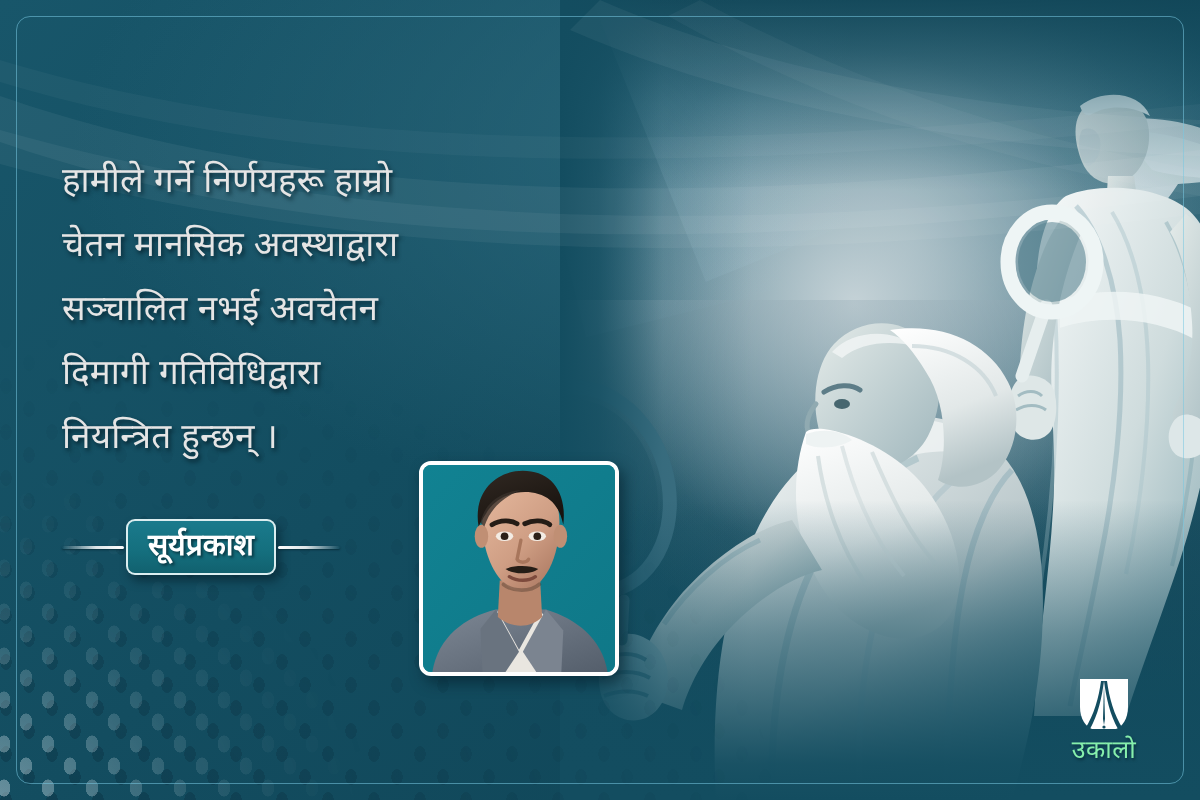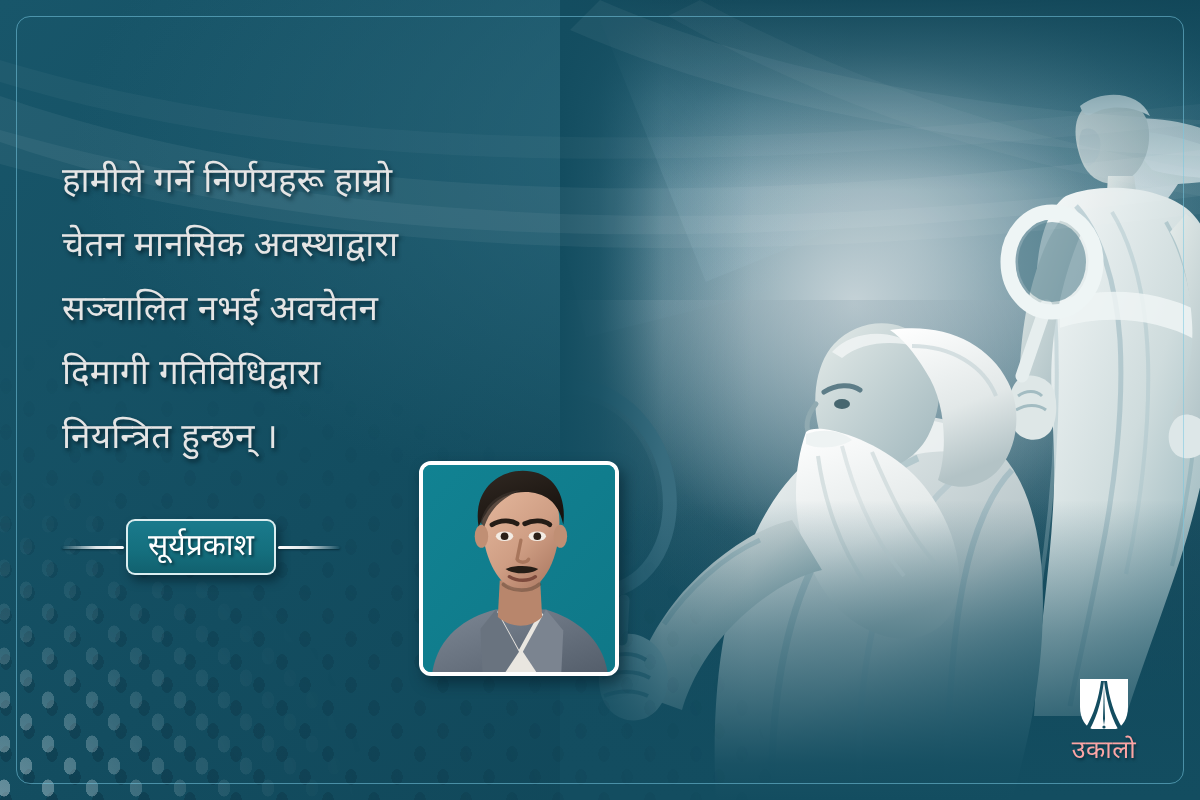--- a/index.html
+++ b/index.html
@@ -133,21 +133,21 @@
     flex:0 0 auto;
     margin:0 2px;
     padding:7px 20px 10px;
     background:linear-gradient(180deg,#1a7a8c 0%, #15707f 55%, #11616f 100%);
     border:2px solid rgba(236,248,250,0.92);
     border-radius:9px;
     box-shadow:4px 6px 10px rgba(4,28,38,0.55);
     color:#ffffff;
     font-size:30px;
     line-height:1.15;
-    font-weight:400;
+    font-weight:700;
     text-shadow:2px 2px 3px rgba(4,28,38,0.7);
     white-space:nowrap;
     text-align:right;
   }
 
   
   .portrait{
     position:absolute;left:419px;top:461px;
     width:200px;height:215px;
     border:4px solid #ffffff;
@@ -160,21 +160,21 @@
 
   
   .brand{
     position:absolute;right:42px;bottom:38px;
     width:108px;
     display:flex;flex-direction:column;align-items:center;
   }
   .brand-mark{width:60px;height:58px;display:block;}
   .brand-name{
     margin-top:4px;
-    color:#fca5a5;
+    color:#86efac;
     font-size:25px;
     line-height:1;
     font-weight:400;
     letter-spacing:0.5px;
     text-shadow:1px 2px 3px rgba(4,28,38,0.6);
   }
 </style>
 </head>
 <body>
 

